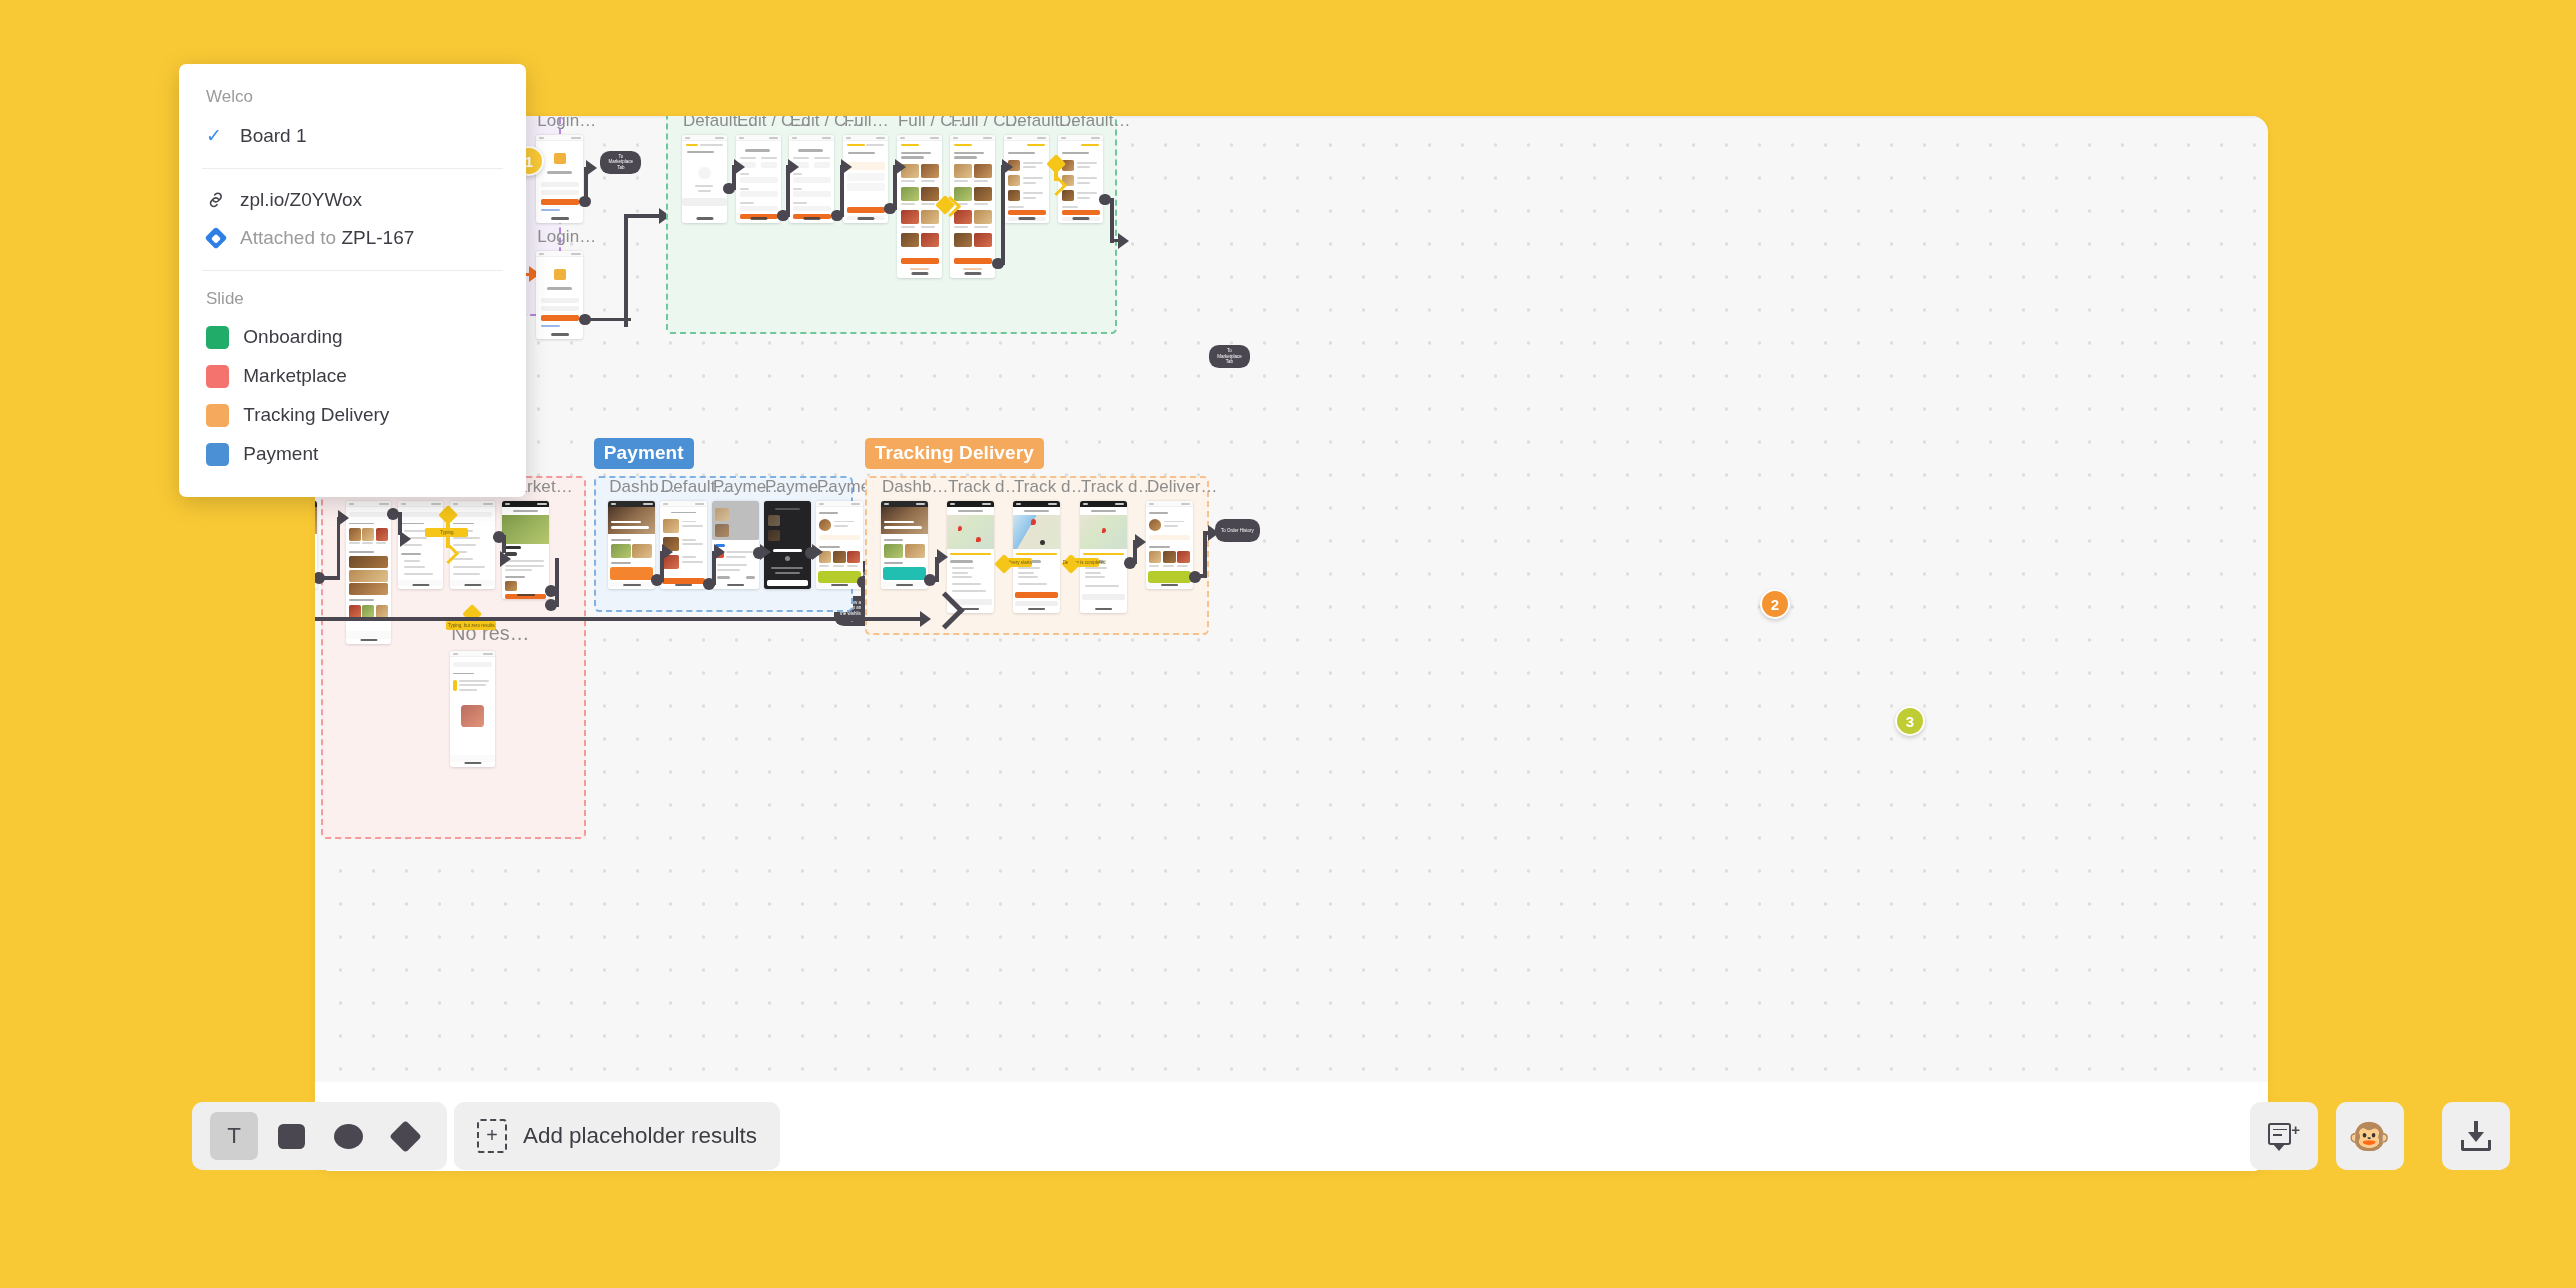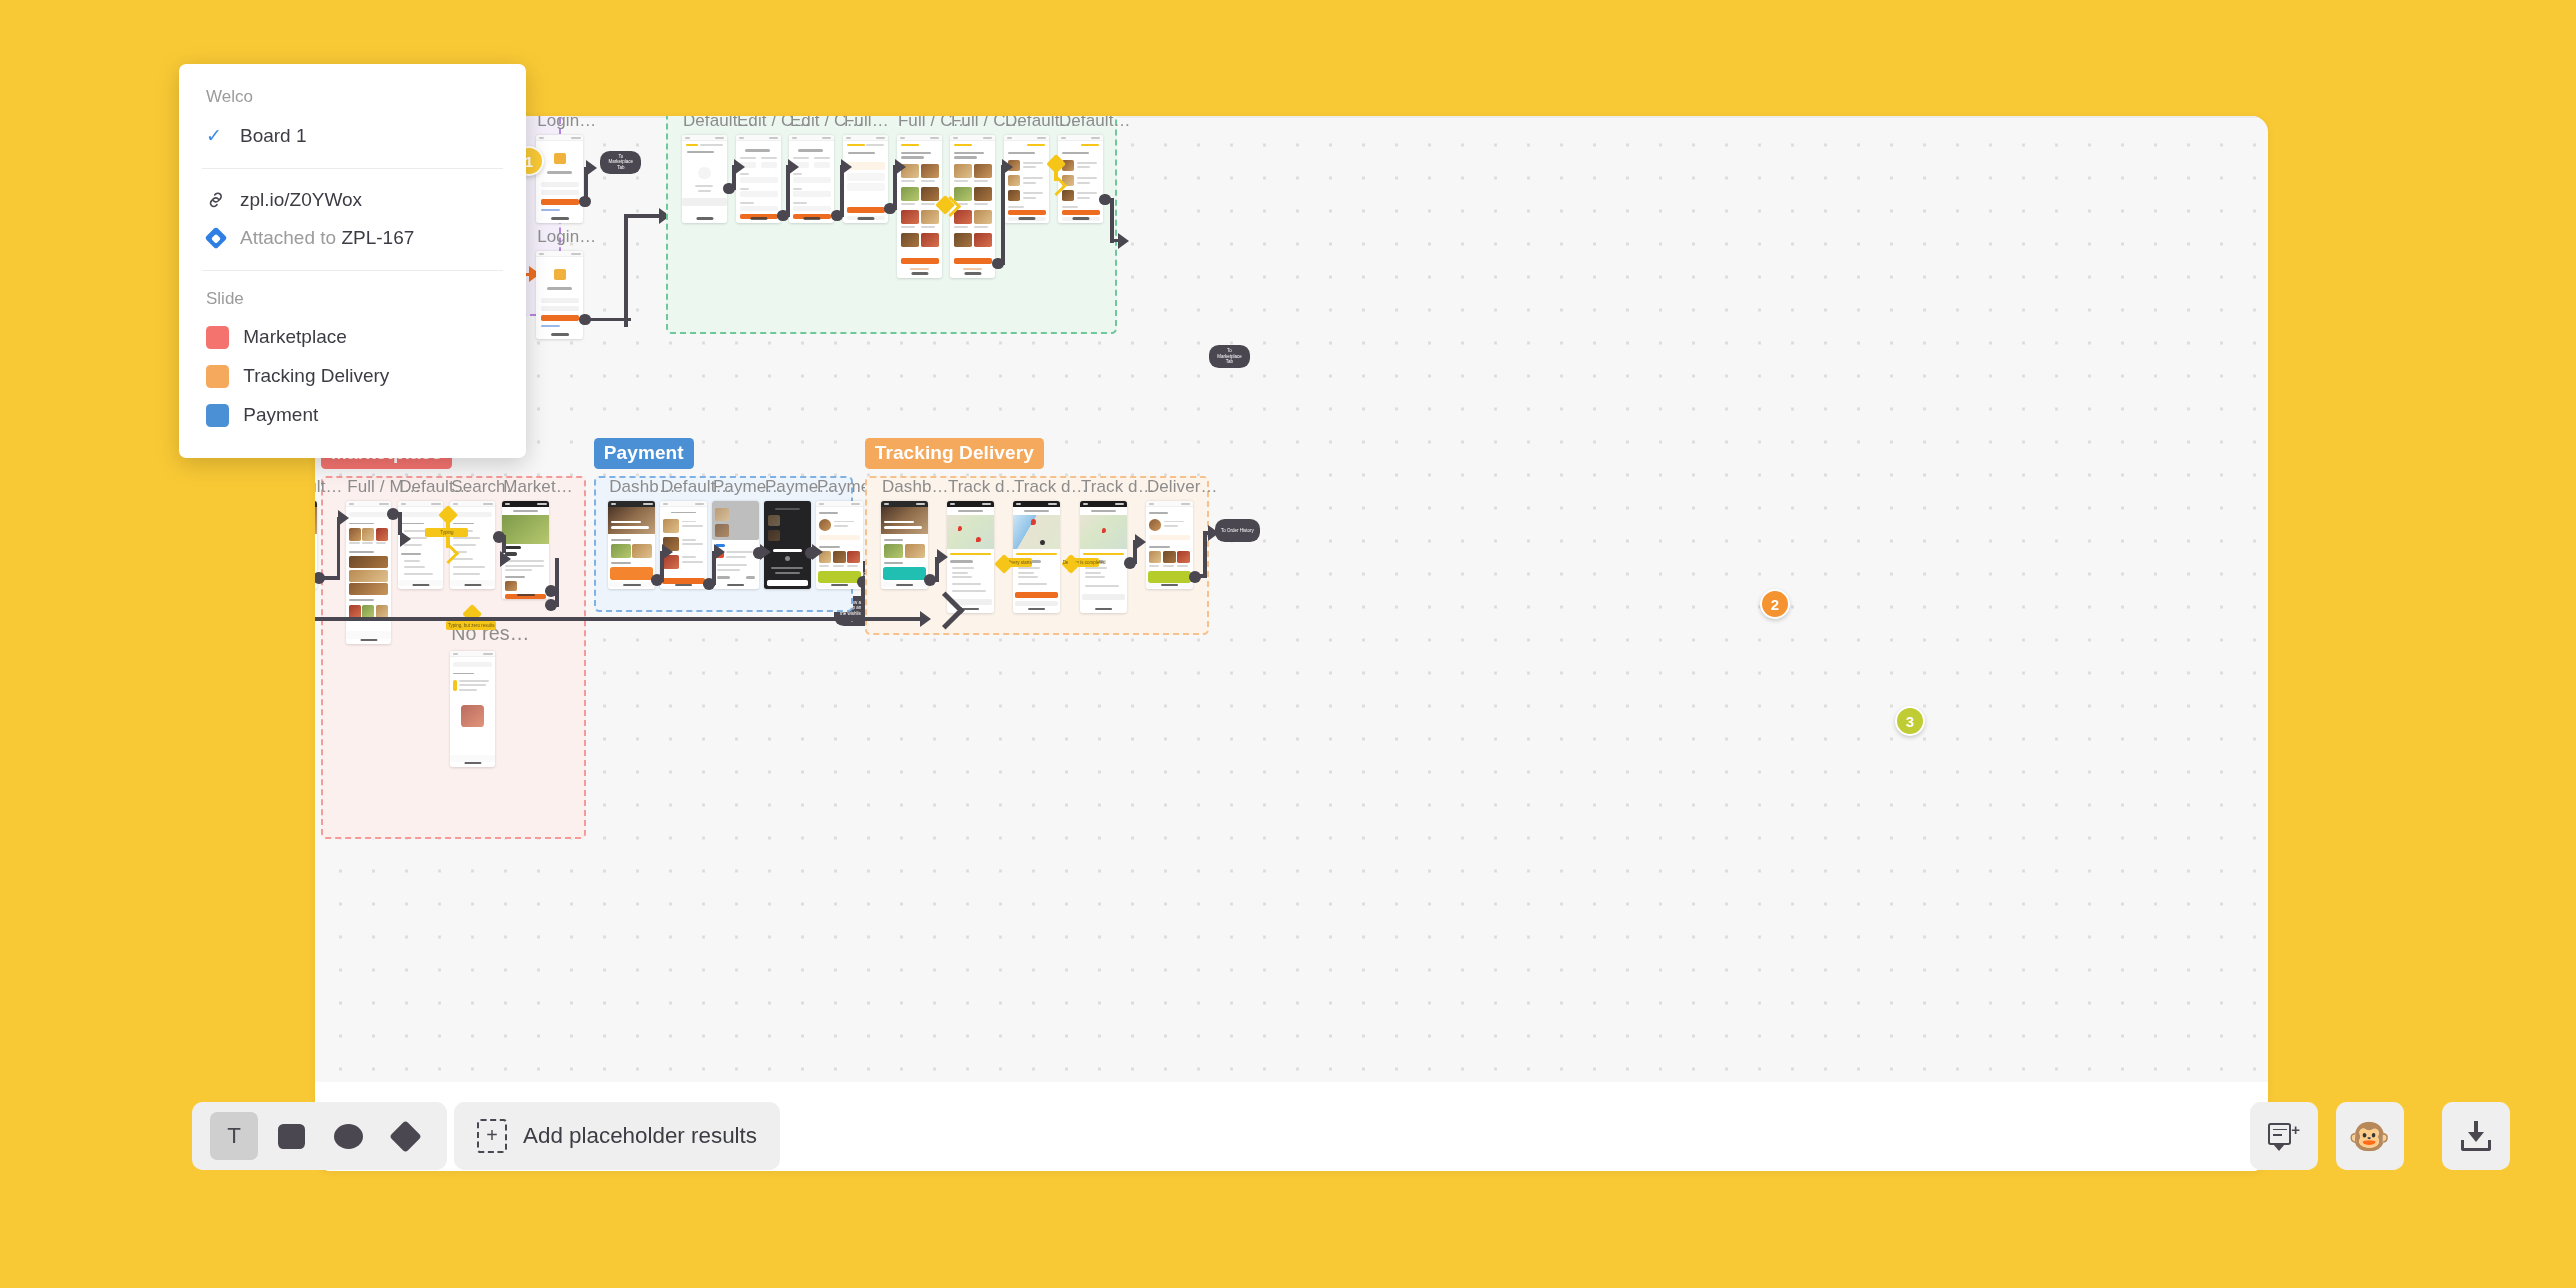--- a/index.html
+++ b/index.html
@@ -1006,20 +1006,24 @@
         <span class="diamond-ico"></span>
       </span>
       <span><span class="p-muted">Attached to </span><span>ZPL-167</span></span>
     </div>
 
     <div class="p-div"></div>
 
     <div class="p-head">Slide</div>
 
     <div class="p-row">
+      <span class="swatch" style="background:#22AC6A"></span>
+      <span>Onboarding</span>
+    </div>
+    <div class="p-row">
       <span class="swatch" style="background:#F4736F"></span>
       <span>Marketplace</span>
     </div>
     <div class="p-row">
       <span class="swatch" style="background:#F5A95C"></span>
       <span>Tracking Delivery</span>
     </div>
     <div class="p-row">
       <span class="swatch" style="background:#4B8FD4"></span>
       <span>Payment</span>

